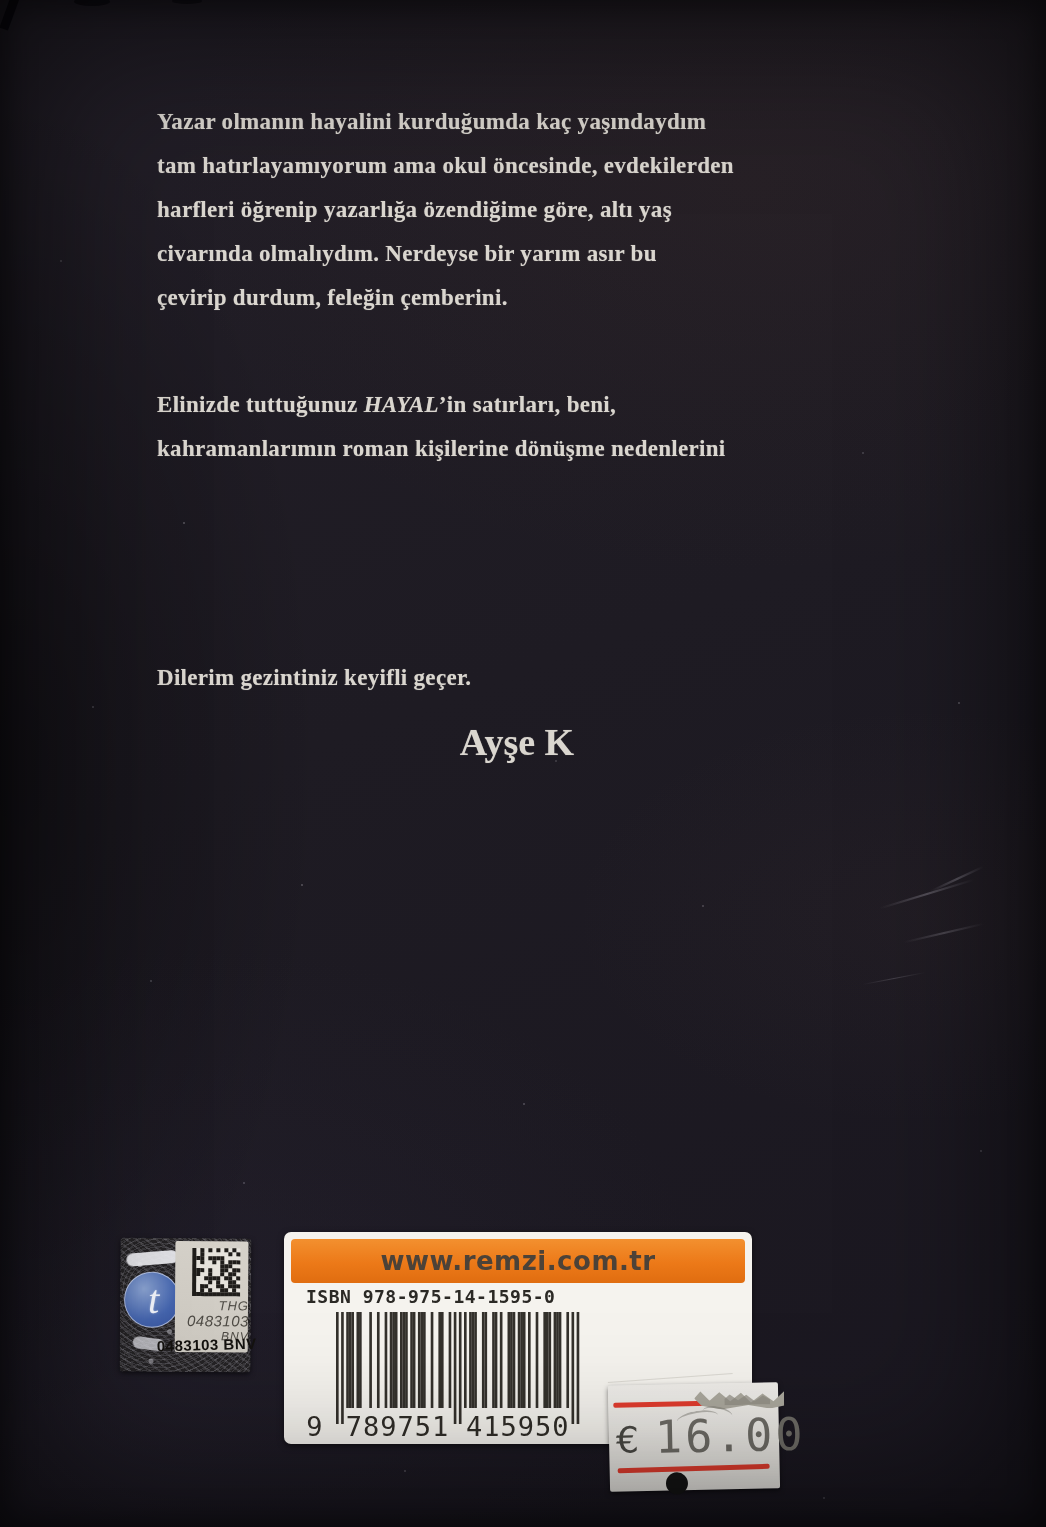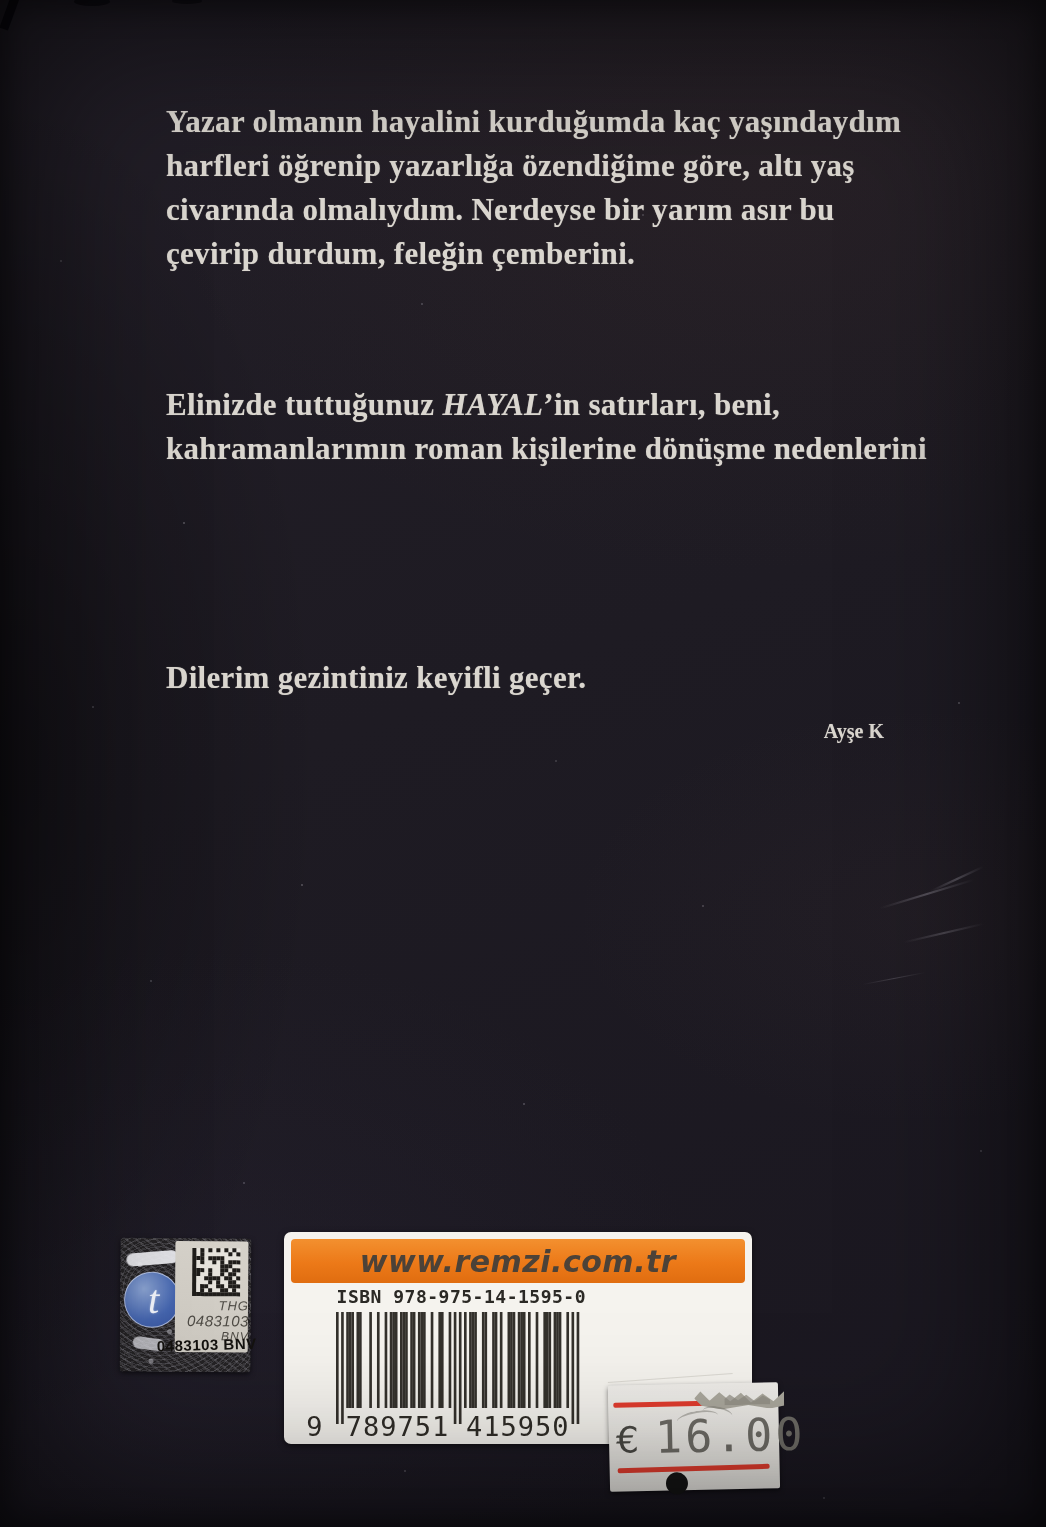--- a/index.html
+++ b/index.html
@@ -32,26 +32,26 @@
   .s2{left:903px;top:932px;width:82px;transform:rotate(-13deg);opacity:.8;}
   .s3{left:928px;top:878px;width:58px;transform:rotate(-25deg);}
   .s4{left:862px;top:978px;width:64px;height:1px;transform:rotate(-11deg);opacity:.7;}
   .topmark{position:absolute;z-index:2;background:#08070e;}
   .m1{left:5px;top:-4px;width:9px;height:34px;transform:rotate(20deg);opacity:.85;}
   .m2{left:74px;top:-3px;width:36px;height:9px;border-radius:50%;opacity:.7;}
   .m3{left:172px;top:-2px;width:30px;height:6px;border-radius:50%;opacity:.6;}
 
   
   .blurb{position:absolute;left:150px;top:0;width:780px;color:#dad6cf;z-index:3;}
-  .para{position:absolute;left:16px;width:780px;font-size:31px;font-weight:bold;line-height:44px;
+  .para{position:absolute;left:7px;width:780px;font-size:23px;font-weight:bold;line-height:44px;
         letter-spacing:.3px;text-shadow:0 0 1px rgba(225,222,214,.45);}
   .p1{top:100px;} .p2{top:383px;} .p3{top:656px;}
   .ital{font-style:italic;font-weight:bold;}
-  .signature{position:absolute;left:0;top:720px;width:734px;text-align:right;
-        font-size:20px;font-weight:bold;color:#dad6cf;text-shadow:0 0 1px rgba(225,222,214,.45);}
+  .signature{position:absolute;left:0;top:720px;width:734px;text-align:center;
+        font-size:38px;font-weight:bold;color:#dad6cf;text-shadow:0 0 1px rgba(225,222,214,.45);}
 
   
   .bandrol{position:absolute;left:120px;top:1238px;width:131px;height:134px;z-index:5;
     border-radius:4px;transform:rotate(.4deg);box-shadow:0 2px 5px rgba(0,0,0,.55);
     background-color:#242224;
     background-image:
       radial-gradient(circle at 15% 20%, rgba(215,214,220,.55) 0 2px, transparent 3px),
       radial-gradient(circle at 38% 70%, rgba(205,204,212,.45) 0 2px, transparent 3px),
       radial-gradient(circle at 24% 92%, rgba(205,204,212,.5) 0 2px, transparent 3px),
       radial-gradient(circle at 8% 55%, rgba(205,204,212,.4) 0 2px, transparent 3px),
@@ -78,23 +78,23 @@
   .overprint{position:absolute;left:36px;top:98px;width:102px;text-align:center;white-space:nowrap;
     font-family:"Liberation Sans",sans-serif;font-weight:bold;font-size:15px;color:#14120f;
     transform:rotate(-2deg);letter-spacing:.5px;}
 
   
   .isbn-label{position:absolute;left:284px;top:1232px;width:468px;height:212px;z-index:4;
     background:#f5f3ee;border-radius:7px;box-shadow:0 2px 6px rgba(0,0,0,.5);}
   .orange-band{position:absolute;left:7px;right:7px;top:7px;height:44px;border-radius:4px;
     background:linear-gradient(180deg,#f3902f,#ec7918 55%,#e06d10);
     display:flex;align-items:center;justify-content:center;}
-  .url{font-family:"DejaVu Sans",sans-serif;font-style:italic;font-weight:bold;font-size:30px;
+  .url{font-family:"DejaVu Sans",sans-serif;font-weight:bold;font-size:26px;
     color:#4c4238;letter-spacing:.5px;text-align:center;}
-  .isbn{position:absolute;left:22px;top:54px;width:280px;text-align:right;
+  .isbn{position:absolute;left:22px;top:54px;width:280px;text-align:left;
     font-family:"DejaVu Sans Mono",monospace;font-weight:bold;font-size:18px;letter-spacing:.5px;color:#2b2925;}
   .barcode-area{position:absolute;left:22px;top:78px;width:300px;height:134px;}
 
   
   .price-sticker{position:absolute;left:609px;top:1384px;width:170px;height:106px;z-index:6;
     background:linear-gradient(180deg,#efede9,#e7e5e0);border-radius:2px;transform:rotate(-1.2deg);
     box-shadow:0 2px 5px rgba(0,0,0,.5);}
   .edge-line{position:absolute;left:0px;top:-7px;width:125px;height:1px;background:rgba(212,210,202,.8);transform:rotate(-3deg);}
   .red-line{position:absolute;background:#e23c2e;border-radius:2px;}
   .rl-top{left:5px;top:17px;width:98px;height:5px;}
@@ -121,20 +121,21 @@
   <div class="scratch s2"></div>
   <div class="scratch s3"></div>
   <div class="scratch s4"></div>
   <div class="topmark m1"></div>
   <div class="topmark m2"></div>
   <div class="topmark m3"></div>
 
   <section class="blurb">
     <div class="para p1">
       <div class="line">Yazar olmanın hayalini kurduğumda kaç yaşındaydım</div>
+      <div class="line">tam hatırlayamıyorum ama okul öncesinde, evdekilerden</div>
       <div class="line">harfleri öğrenip yazarlığa özendiğime göre, altı yaş</div>
       <div class="line">civarında olmalıydım. Nerdeyse bir yarım asır bu</div>
       <div class="line">çevirip durdum, feleğin çemberini.</div>
     </div>
     <div class="para p2">
       <div class="line"><span>Elinizde tuttuğunuz </span><span class="ital">HAYAL</span><span>’in satırları, beni,</span></div>
       <div class="line">kahramanlarımın roman kişilerine dönüşme nedenlerini</div>
     </div>
     <div class="para p3">
       <div class="line">Dilerim gezintiniz keyifli geçer.</div>

